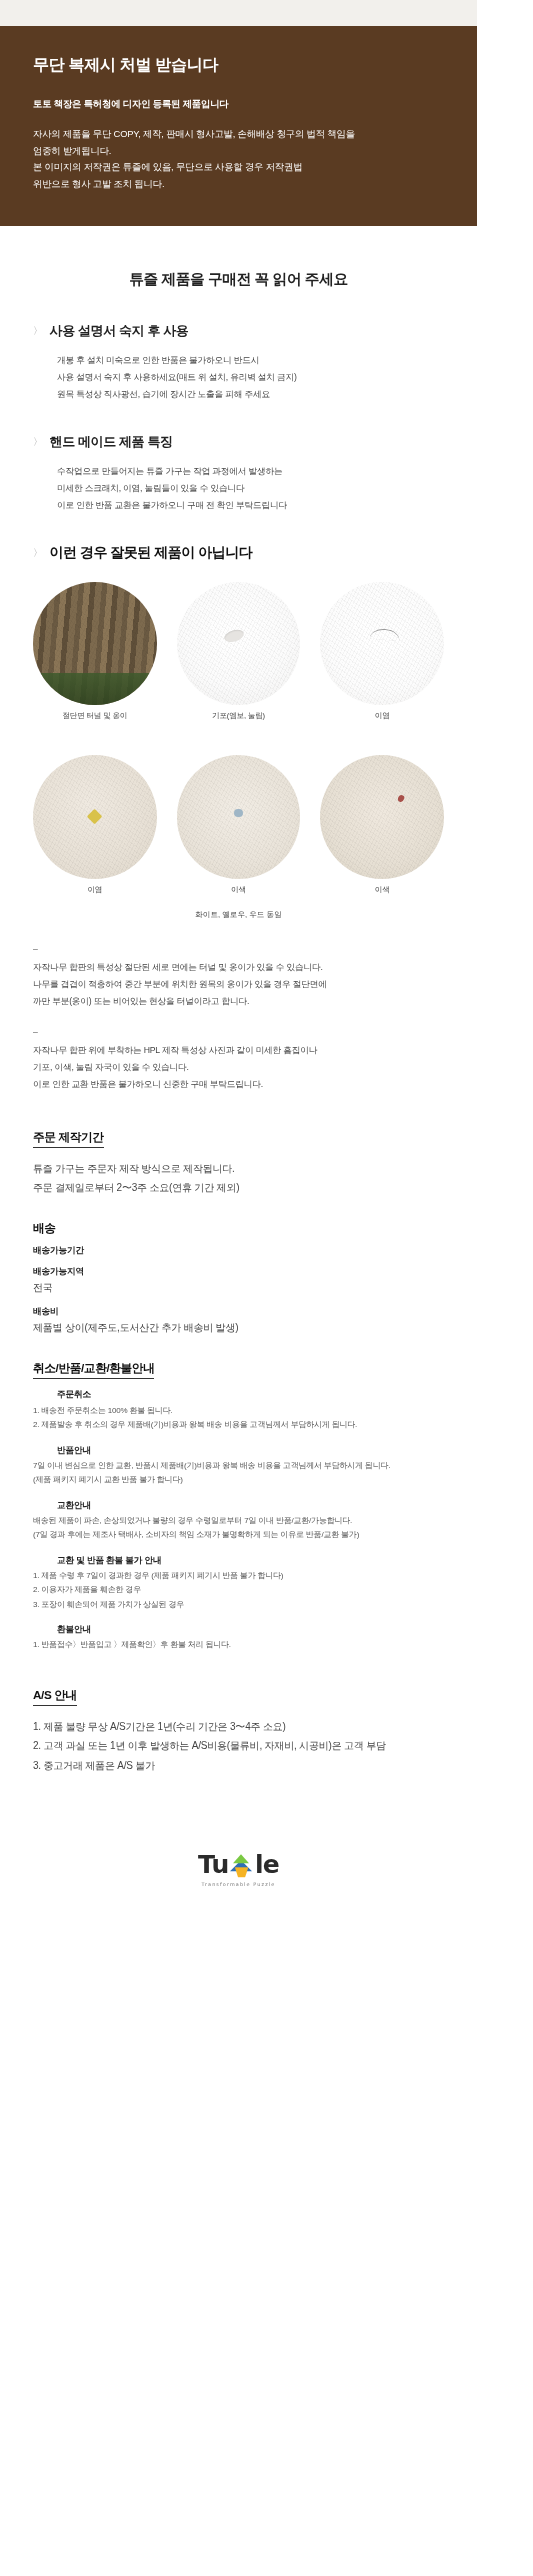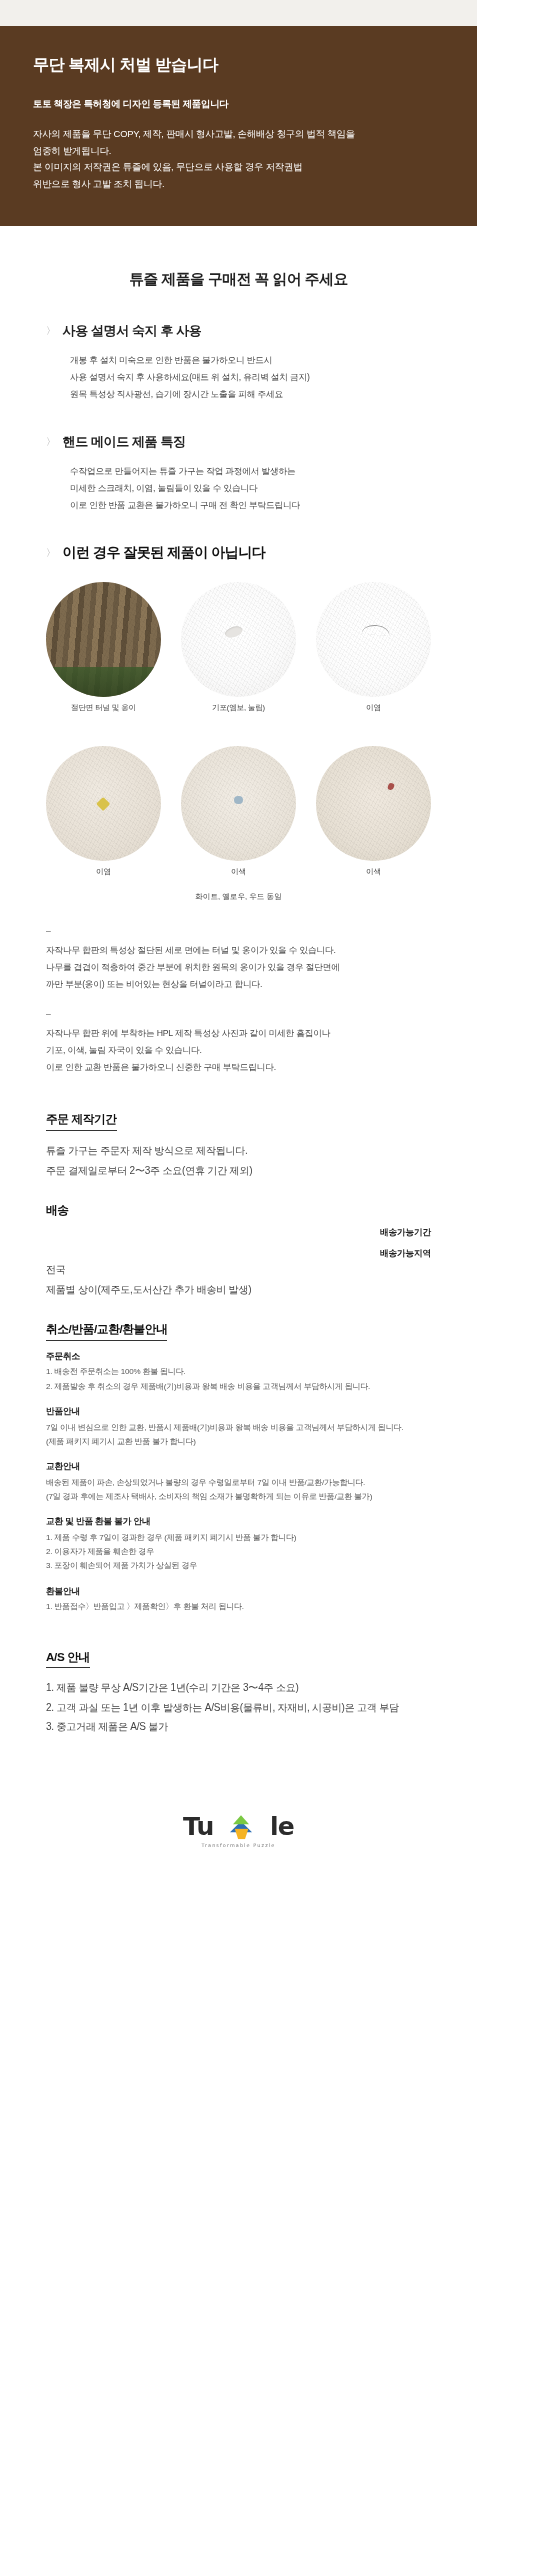--- a/index.html
+++ b/index.html
@@ -43,21 +43,21 @@
     margin-bottom: 13.6px;
   }
   .notice-body {
     font-size: 9.4px;
     line-height: 1.8;
     letter-spacing: -0.2px;
     font-weight: normal;
   }
   
   .content {
-    padding: 0 46px;
+    padding: 0 33px;
   }
   .main-heading {
     text-align: center;
     font-size: 14.7px;
     font-weight: bold;
     color: #222;
     letter-spacing: -0.4px;
     padding: 44px 0 33px 0;
   }
   .sec-head {
@@ -241,48 +241,48 @@
     line-height: 1.95;
     color: #444;
     letter-spacing: -0.2px;
   }
   .sub-label {
     font-size: 8.7px;
     font-weight: bold;
     color: #222;
     margin-top: 9px;
     letter-spacing: -0.2px;
-    text-align: right;
   }
   .policy-group { margin-bottom: 12px; }
   .policy-head {
     font-size: 8.7px;
     font-weight: bold;
     color: #222;
     margin-bottom: 2.3px;
     letter-spacing: -0.2px;
+    margin-left: 24px;
   }
   .policy-line {
     font-size: 8px;
     line-height: 1.8;
     color: #555;
     letter-spacing: -0.2px;
   }
   
   .footer {
     margin-top: 45px;
     padding: 30px 0 26px 0;
     text-align: center;
     background: #fff;
   }
   .logo-wrap {
     display: inline-flex;
     align-items: center;
     justify-content: center;
-    gap: 16px;
+    gap: 1px;
   }
   .logo-text {
     font-size: 25px;
     font-weight: bold;
     color: #2b2b2b;
     letter-spacing: -0.8px;
     font-family: "DejaVu Sans", sans-serif;
   }
   .logo-mark {
     display: inline-block;
@@ -422,20 +422,21 @@
     </div>
 
     <div>
       <div class="plain-title">배송</div>
 
       <div class="sub-label">배송가능기간</div>
 
       <div class="sub-label">배송가능지역</div>
       <div class="p-body">전국</div>
 
+      <div class="sub-label">배송비</div>
       <div class="p-body">제품별 상이(제주도,도서산간 추가 배송비 발생)</div>
     </div>
 
     <div>
       <div class="u-title">취소/반품/교환/환불안내</div>
 
       <div class="policy-group">
         <div class="policy-head">주문취소</div>
         <div class="policy-line">1. 배송전 주문취소는 100% 환불 됩니다.</div>
         <div class="policy-line">2. 제품발송 후 취소의 경우 제품배(기)비용과 왕복 배송 비용을 고객님께서 부담하시게 됩니다.</div>

